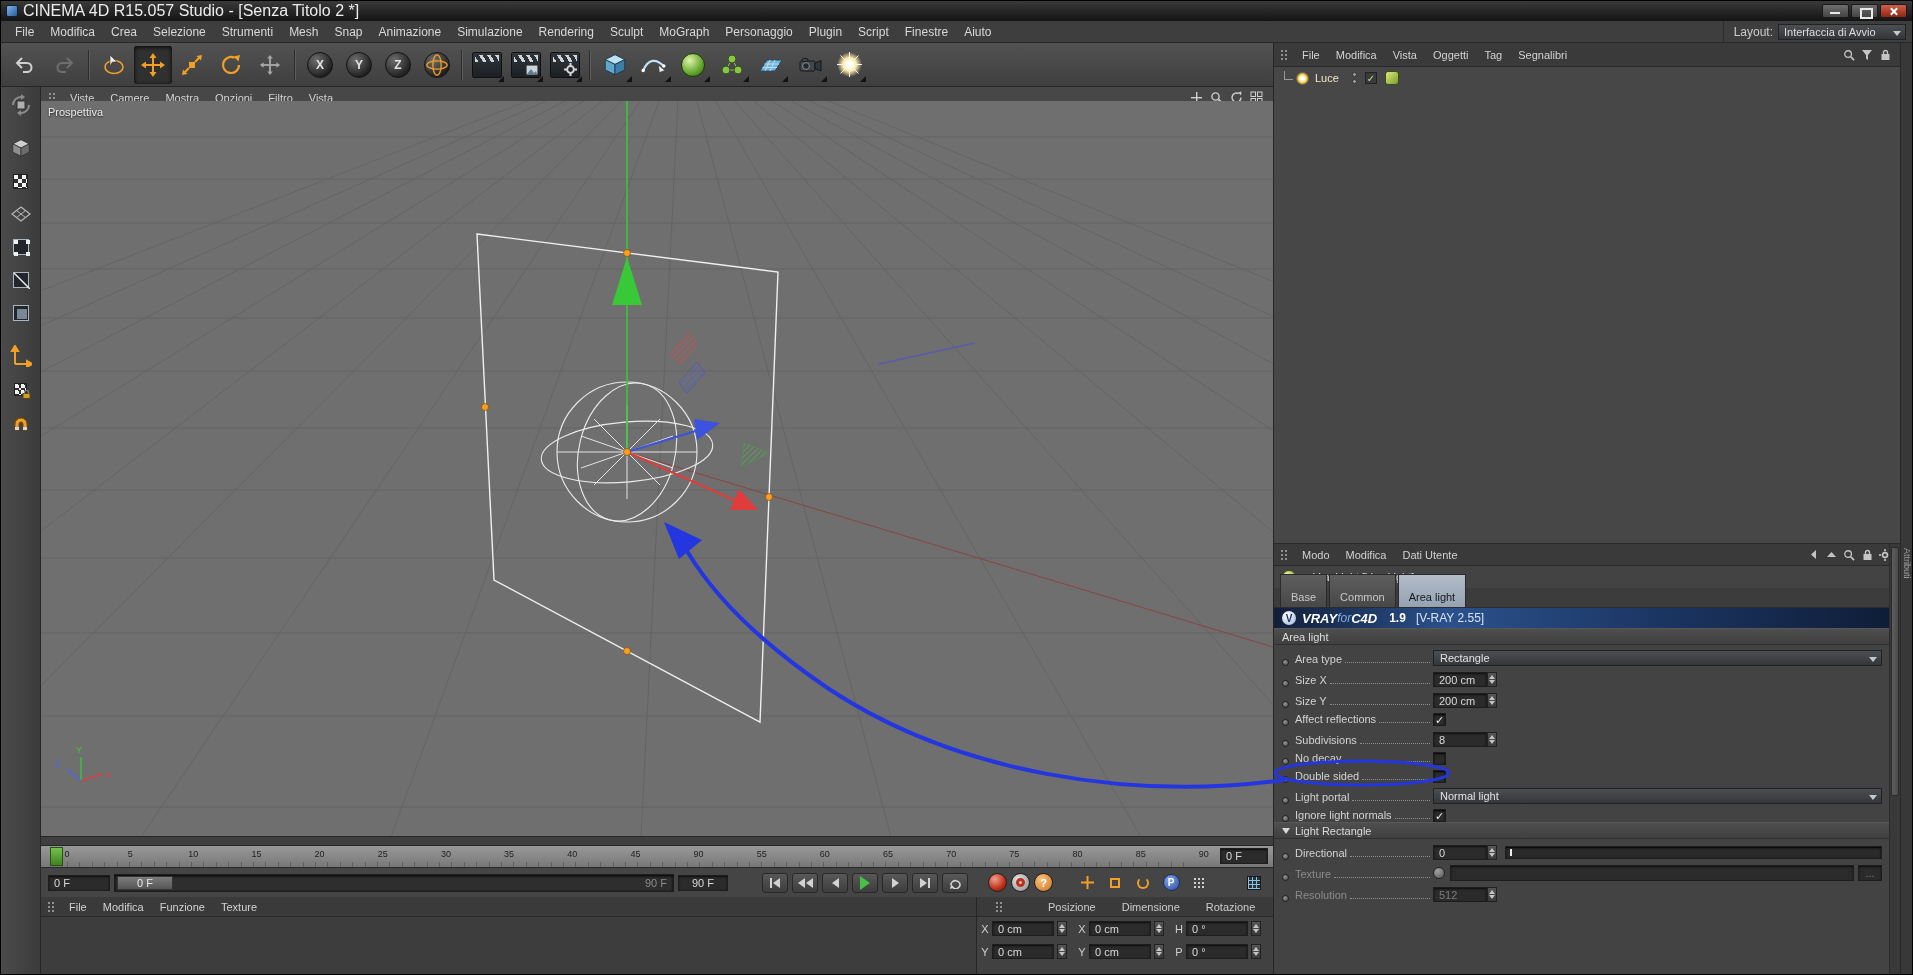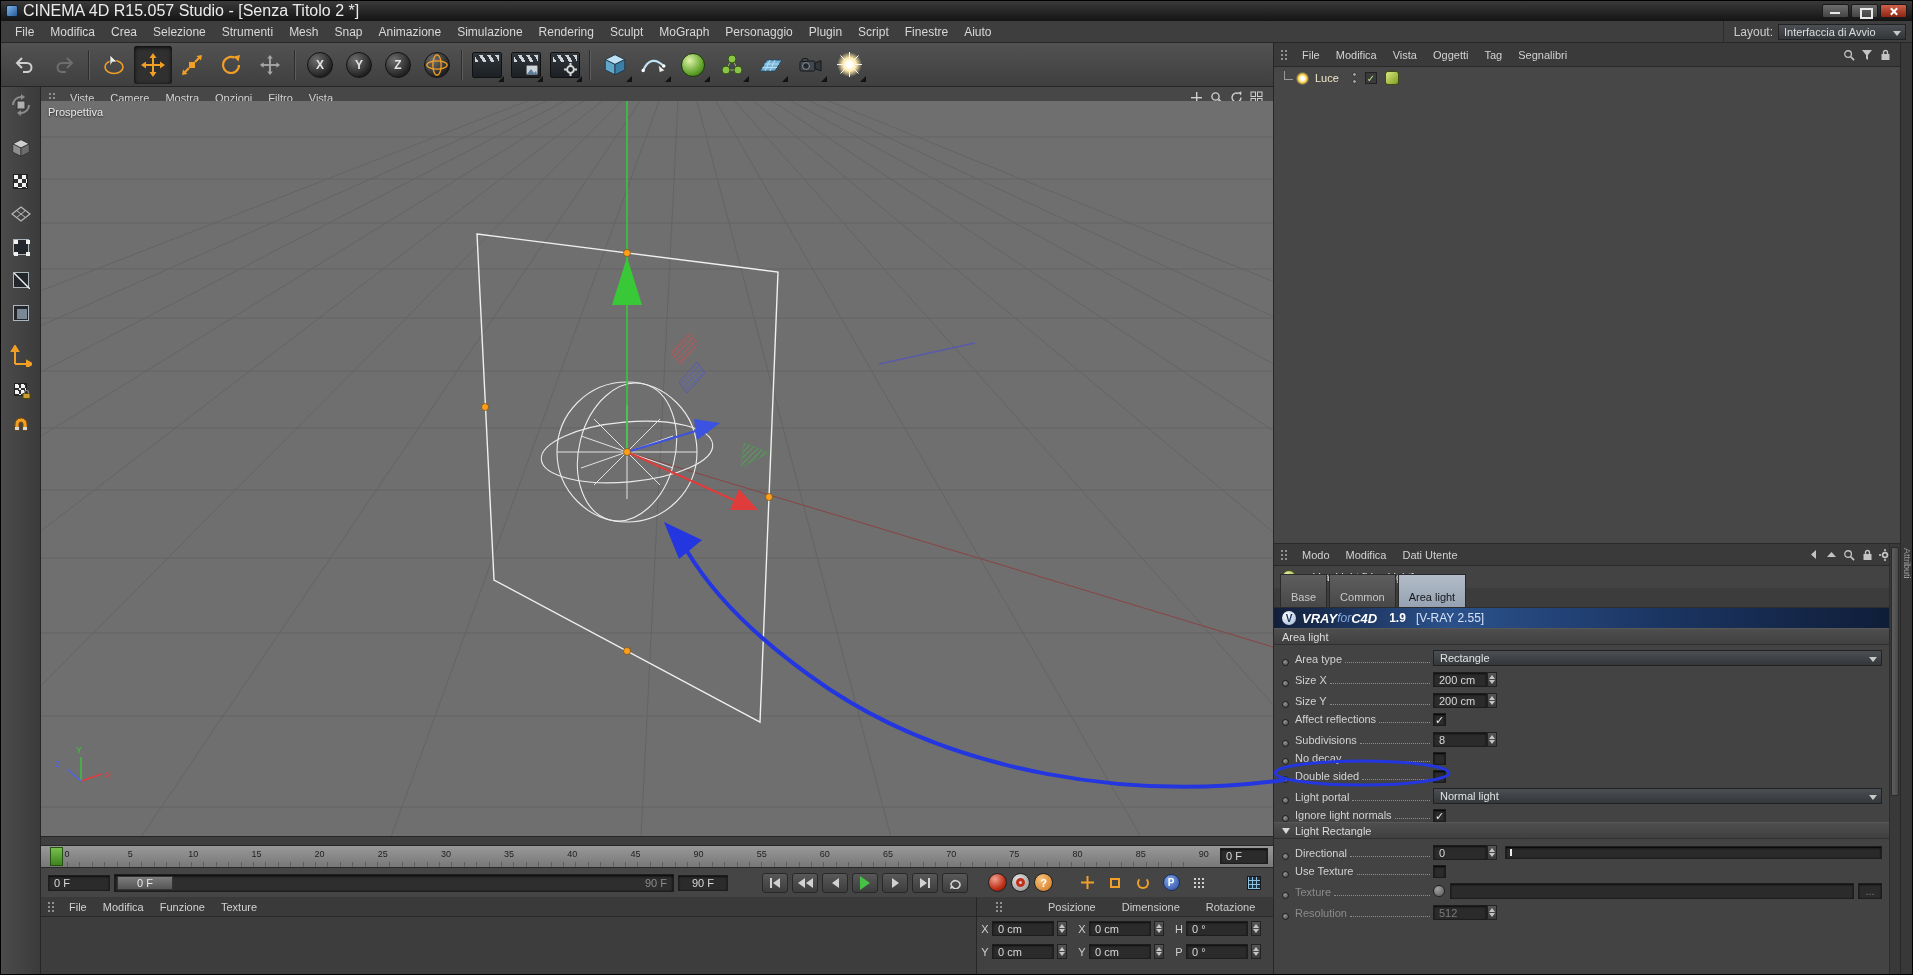--- a/index.html
+++ b/index.html
@@ -972,30 +972,20 @@
             <span class="inp numin">0</span>
             <span class="spin">
               <i class="up"></i>
               <i class="dn"></i>
             </span>
             <span class="slider">
               <span class="slidertick"></span>
             </span>
           </span>
       </div>
-      <div class="arow">
-        <span class="adot"></span>
-        <span class="lblwrap">
-            <span class="albl">Use Texture</span>
-            <span class="dots"></span>
-          </span>
-        <span class="ctl">
-            <span class="chk"></span>
-          </span>
-      </div>
       <div class="arow tall gray">
         <span class="adot"></span>
         <span class="lblwrap">
             <span class="albl">Texture</span>
             <span class="dots"></span>
           </span>
         <span class="ctl">
             <span class="circbtn"></span>
             <span class="inp" style="flex:1"></span>
             <span class="inp browse">...</span>

